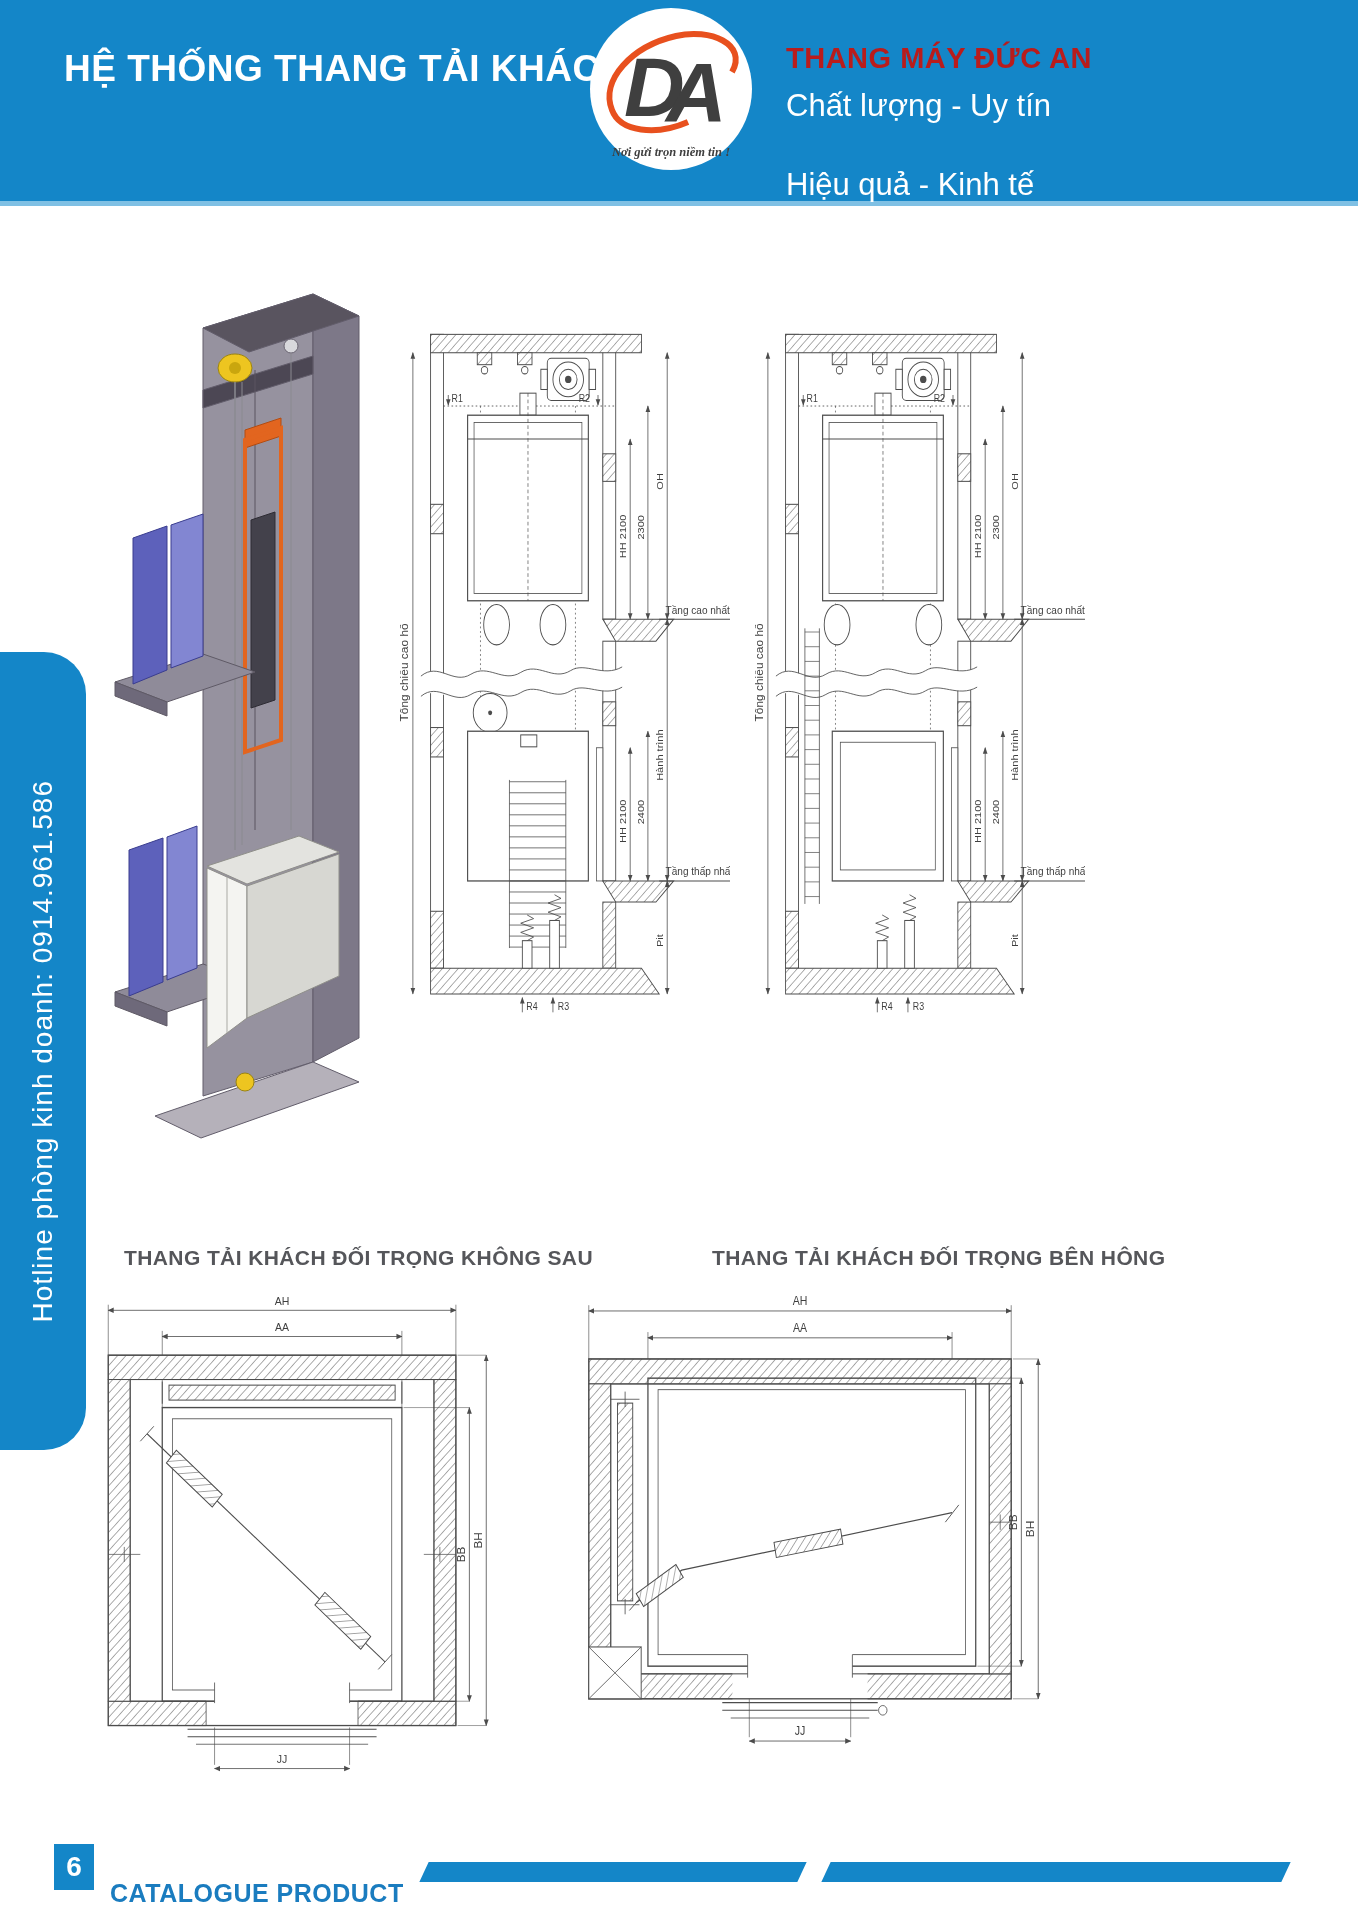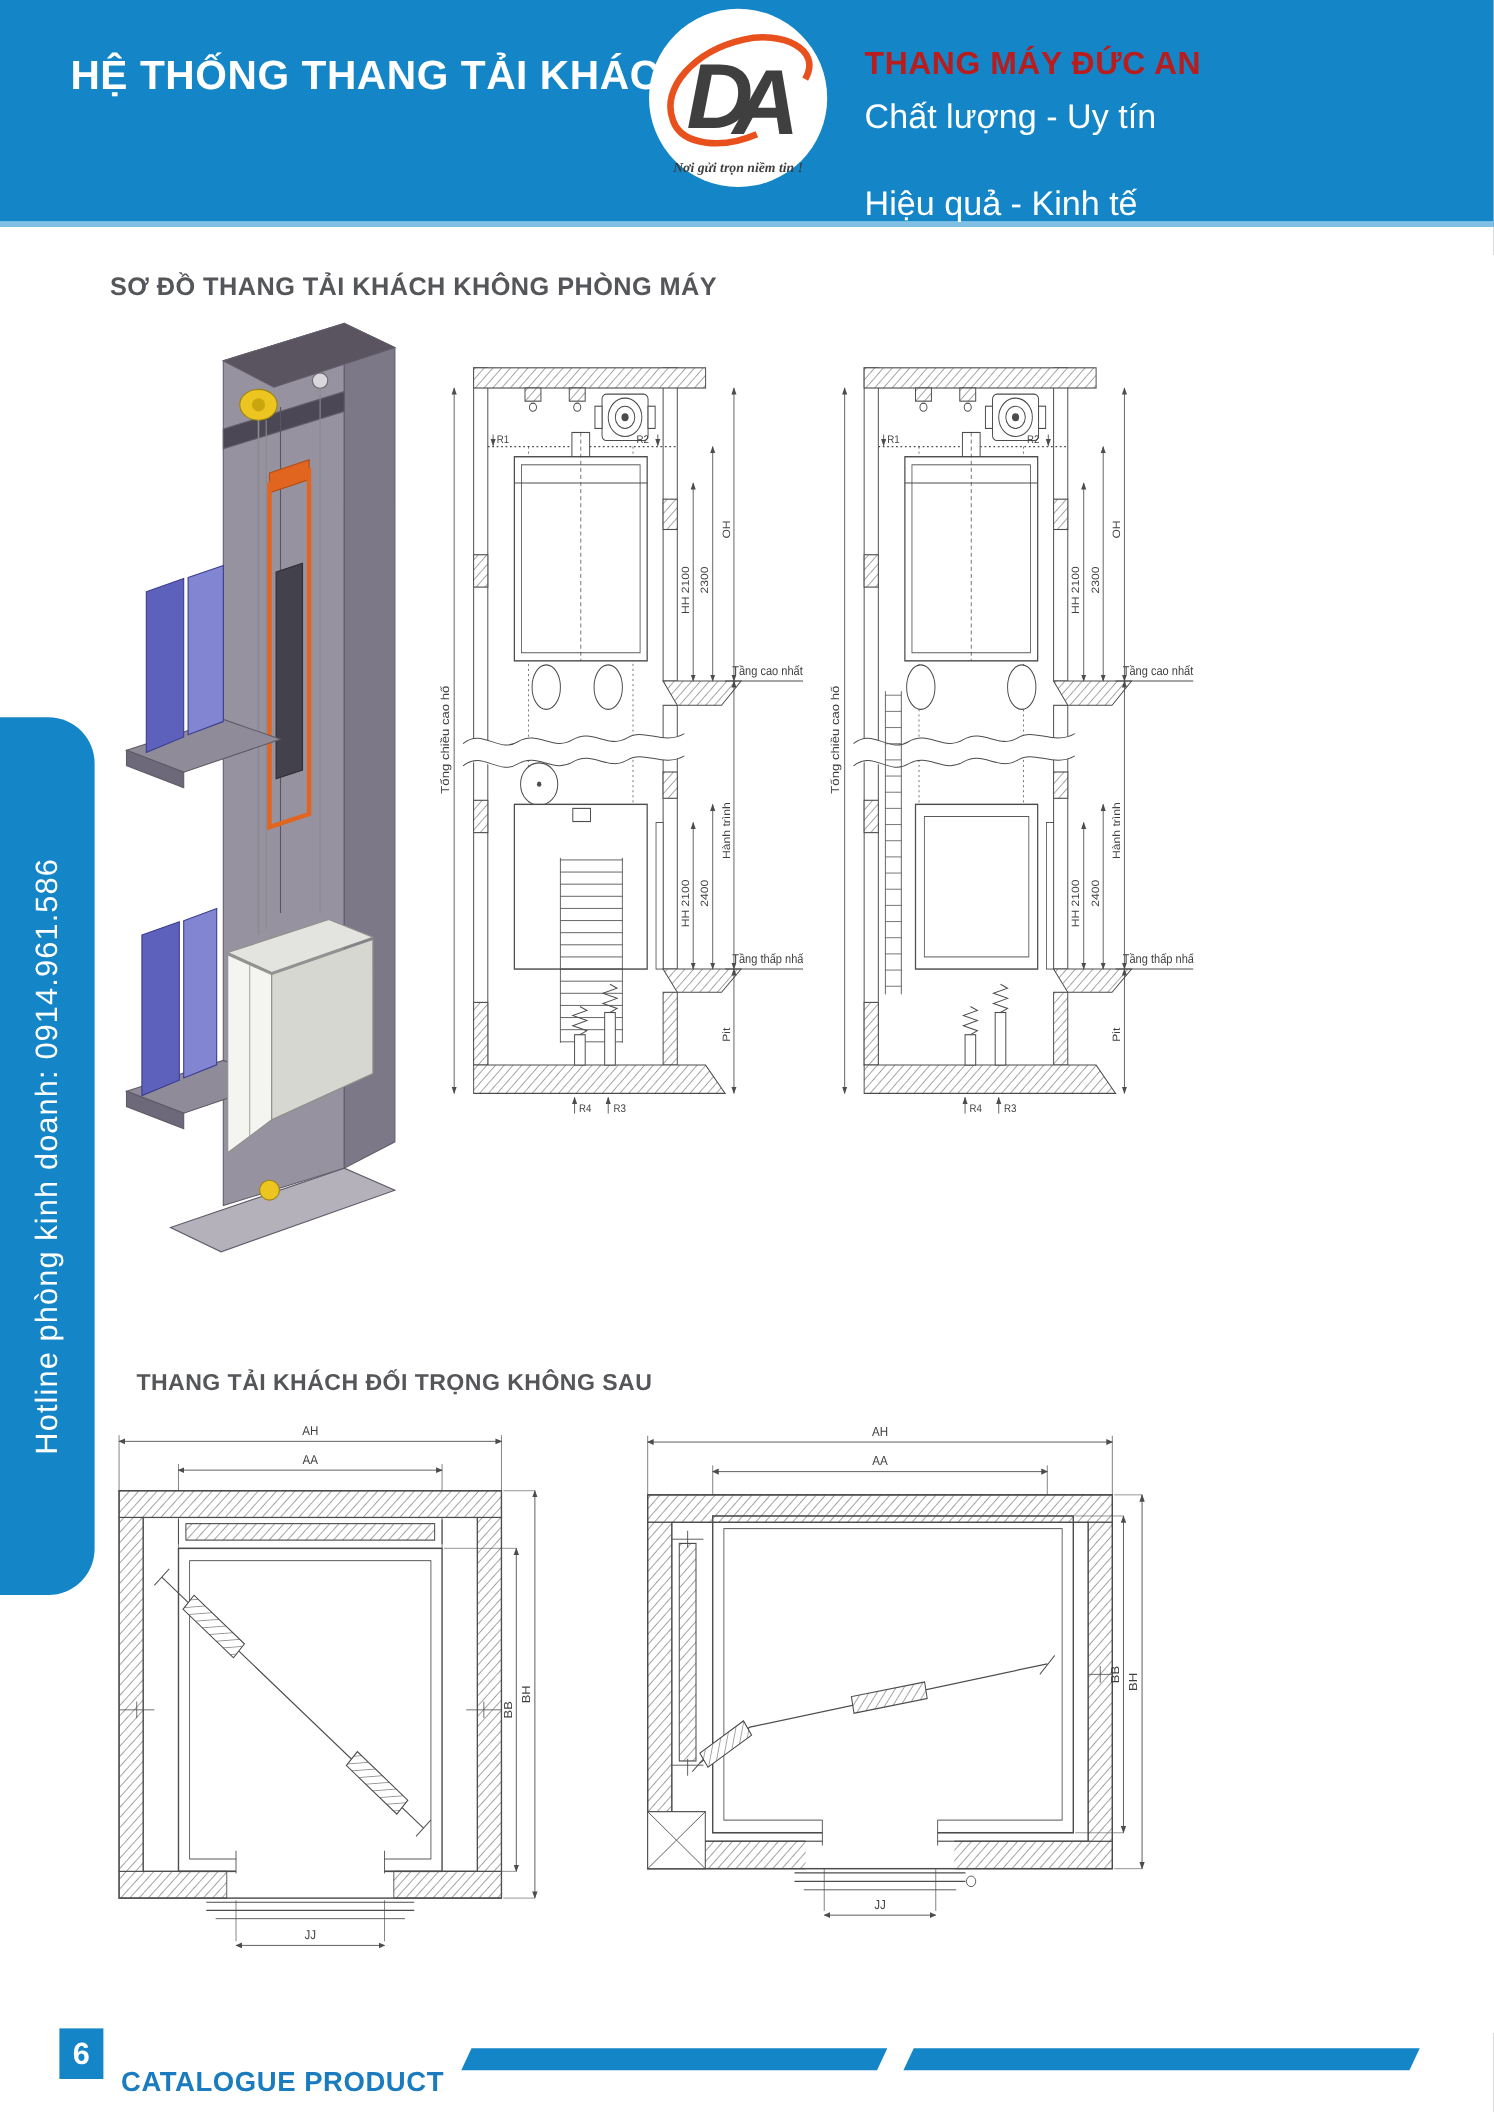--- a/index.html
+++ b/index.html
@@ -67,21 +67,20 @@
       <text x="76" y="114" font-size="84" font-weight="bold" font-style="italic" fill="#169a44">A</text>
       <path d="M142,64 C158,36 120,20 86,28 C42,38 10,72 22,102 C30,124 66,128 98,114" stroke="#e8501e" stroke-width="6" fill="none"></path>
       <text x="81" y="148" text-anchor="middle" font-size="12.5" font-style="italic" font-weight="bold" fill="#169a44" style="font-family:'Liberation Serif',serif">Nơi gửi trọn niềm tin !</text>
     </svg>
   </div>
 
   <div class="abs company">THANG MÁY ĐỨC AN</div>
   <div class="abs slogan slogan1">Chất lượng - Uy tín</div>
   <div class="abs slogan slogan2">Hiệu quả - Kinh tế</div>
 
-  <div class="abs section-title">SƠ ĐỒ THANG TẢI KHÁCH KHÔNG PHÒNG MÁY</div>
 
   <div class="abs hotline-tab">
     <span class="hotline-text">Hotline phòng kinh doanh: 0914.961.586</span>
   </div>
 
   <svg class="abs" style="left:95px;top:270px" width="295" height="910" viewBox="0 0 295 910">
     <g stroke="#625d6b" stroke-width="1">
       <polygon points="108,58 218,24 218,792 108,826" fill="#96929f"></polygon>
       <polygon points="218,24 264,46 264,768 218,792" fill="#7d7888"></polygon>
       <polygon points="108,58 218,24 264,46 154,82" fill="#59545f"></polygon>
@@ -314,20 +313,21 @@
       <text transform="rotate(-90 281 550)" x="281" y="550" text-anchor="middle">HH 2100</text>
       <text transform="rotate(-90 303 540)" x="303" y="540" text-anchor="middle">2400</text>
       <text x="330" y="609" font-size="12.5">Tầng thấp nhất</text>
       <text transform="rotate(-90 327 680)" x="327" y="680" text-anchor="middle">Pit</text>
       <text x="157" y="756" font-size="11">R4</text>
       <text x="196" y="756" font-size="11">R3</text>
     </g>
   </svg>
 
   <div class="abs plan-title plan-title-rear">THANG TẢI KHÁCH ĐỐI TRỌNG KHÔNG SAU</div>
+  <div class="abs plan-title plan-title-side">THANG TẢI KHÁCH ĐỐI TRỌNG BÊN HÔNG</div>
 
   <svg class="abs" style="left:88px;top:1286px" width="405" height="505" viewBox="0 0 480 540" preserveAspectRatio="none">
     <g stroke="#4c4c4c" stroke-width="1.1" fill="none">
       <line x1="24" y1="20" x2="24" y2="74" stroke-width="0.7"></line>
       <line x1="436" y1="20" x2="436" y2="74" stroke-width="0.7"></line>
       <line x1="24" y1="26" x2="436" y2="26" marker-start="url(#aS)" marker-end="url(#aE)" stroke-width="0.9"></line>
       <line x1="88" y1="48" x2="88" y2="130" stroke-width="0.7"></line>
       <line x1="372" y1="48" x2="372" y2="130" stroke-width="0.7"></line>
       <line x1="88" y1="54" x2="372" y2="54" marker-start="url(#aS)" marker-end="url(#aE)" stroke-width="0.9"></line>
       <rect x="24" y="74" width="412" height="26" fill="url(#hat)"></rect>

